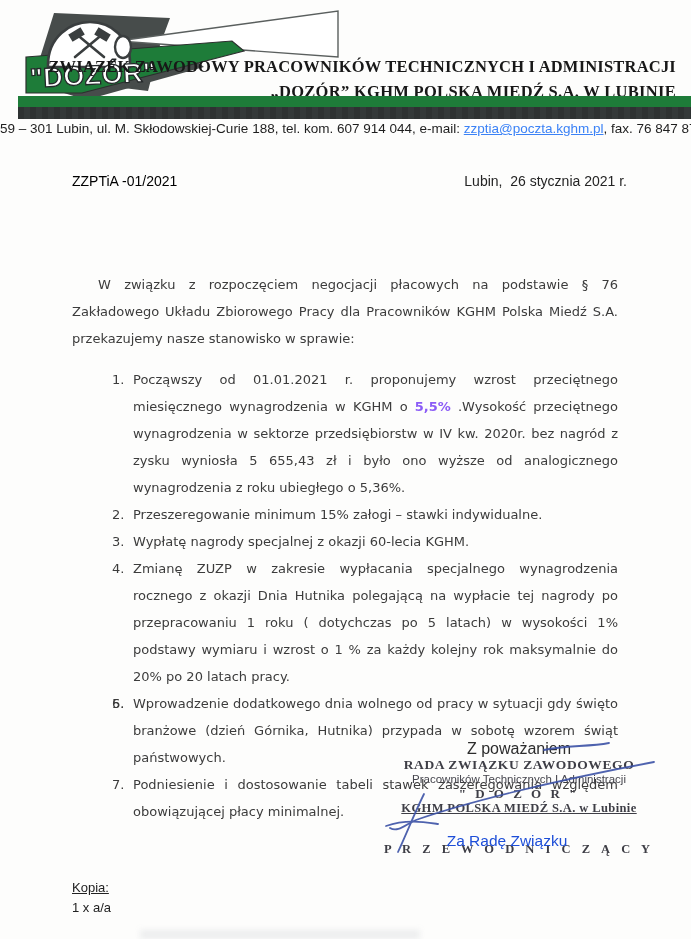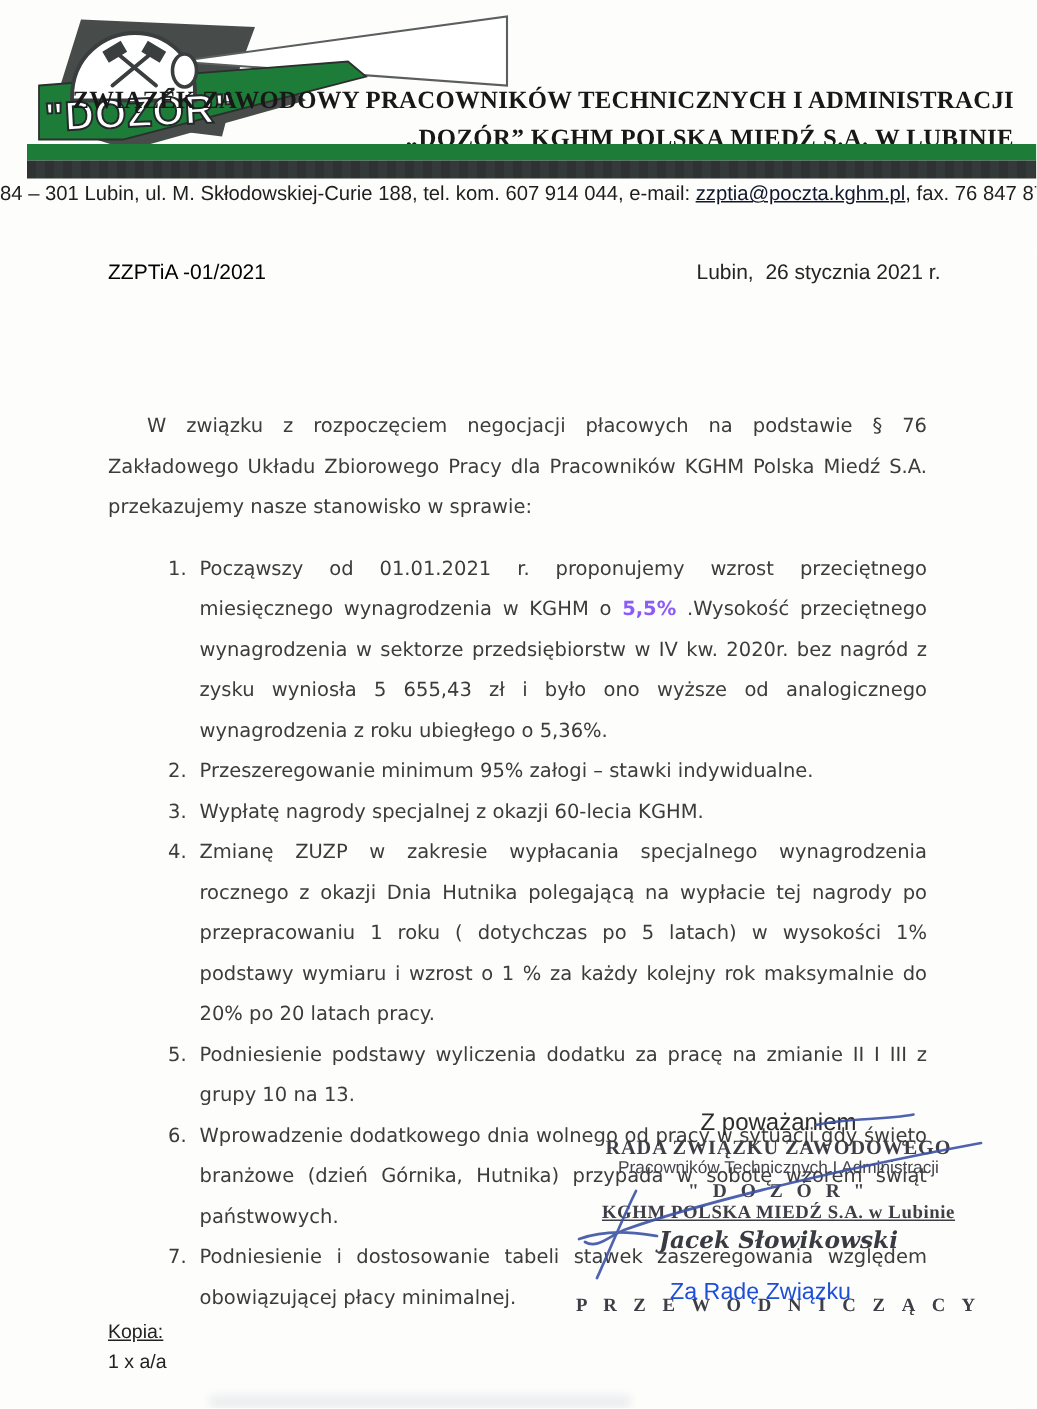--- a/index.html
+++ b/index.html
@@ -11,21 +11,21 @@
   .logo-badge{position:absolute;left:20px;top:5px;width:320px;height:100px;z-index:1;}
   .org-lines{position:absolute;right:15px;top:57px;text-align:right;z-index:2;
     font-family:"Liberation Serif","DejaVu Serif",serif;font-weight:bold;color:#181818;}
   .org-line1{font-size:16.5px;letter-spacing:.2px;white-space:nowrap;}
   .org-line2{font-size:16.5px;margin-top:5px;letter-spacing:.3px;white-space:nowrap;}
   .bar-green{position:absolute;left:18px;right:0;top:96px;height:11px;z-index:3;}
   .bar-dark{position:absolute;left:18px;right:0;top:107px;height:12px;z-index:3;
     background:repeating-linear-gradient(90deg,#2e3232 0 6px,#343939 6px 12px);}
   .address-line{position:absolute;left:0;right:0;top:121px;text-align:center;
     font-family:"Liberation Sans",sans-serif;font-size:13.5px;color:#1e1e1e;white-space:nowrap;}
-  .email-link{color:#0f172a;text-decoration:underline;cursor:pointer;text-align:right;}
+  .email-link{color:#3b82f6;text-decoration:underline;cursor:pointer;text-align:right;}
   
   .ref-number{position:absolute;left:72px;top:173px;font-family:"Liberation Sans",sans-serif;
     font-size:14px;color:#000000;}
   .place-date{position:absolute;right:64px;top:173px;font-family:"Liberation Sans",sans-serif;
     font-size:14px;color:#242424;white-space:pre;}
   
   .letter-body{position:absolute;left:72px;top:271px;width:546px;
     font-size:13px;line-height:27px;text-align:justify;color:#3c3c3c;}
   .intro{margin:0 0 14px 0;text-indent:26px;}
   ol.demands{list-style:none;margin:0;padding:0;}
@@ -86,60 +86,59 @@
   </svg>
 
   <div class="org-lines">
     <div class="org-line1">ZWIĄZEK ZAWODOWY PRACOWNIKÓW TECHNICZNYCH I ADMINISTRACJI</div>
     <div class="org-line2">„DOZÓR” KGHM POLSKA MIEDŹ S.A. W LUBINIE</div>
   </div>
 
   <div class="bar-green" style="background: rgb(30, 124, 57);"></div>
   <div class="bar-dark"></div>
 
-  <div class="address-line"><span>84 – 301 Lubin, ul. M. Skłodowskiej-Curie 188, tel. kom. 607 914 044, e-mail: </span><a class="email-link">zzptia@poczta.kghm.pl</a><span>, fax. 76 847 87 07,</span></div>
+  <div class="address-line"><span>59 – 301 Lubin, ul. M. Skłodowskiej-Curie 188, tel. kom. 607 914 044, e-mail: </span><a class="email-link">zzptia@poczta.kghm.pl</a><span>, fax. 76 847 87 07,</span></div>
 
   <div class="ref-number">ZZPTiA -01/2021</div>
   <div class="place-date">Lubin,  26 stycznia 2021 r.</div>
 
   <div class="letter-body">
     <p class="intro">W związku z rozpoczęciem negocjacji płacowych  na podstawie § 76 Zakładowego Układu Zbiorowego Pracy dla Pracowników KGHM Polska Miedź S.A.  przekazujemy nasze stanowisko w sprawie:</p>
     <ol class="demands">
       <li>
         <span class="num">1.</span><span>Począwszy od  01.01.2021 r. proponujemy  wzrost  przeciętnego miesięcznego wynagrodzenia w KGHM  o  </span><span class="b55">5,5%</span><span>  .Wysokość przeciętnego wynagrodzenia w sektorze przedsiębiorstw w IV kw. 2020r. bez nagród z zysku wyniosła 5 655,43 zł i było ono wyższe od analogicznego wynagrodzenia z roku ubiegłego  o 5,36%.</span>
       </li>
       <li>
-        <span class="num">2.</span><span>Przeszeregowanie minimum 95% załogi – stawki indywidualne.</span>
+        <span class="num">2.</span><span>Przeszeregowanie minimum 15% załogi – stawki indywidualne.</span>
       </li>
       <li>
         <span class="num">3.</span><span>Wypłatę nagrody specjalnej z okazji 60-lecia KGHM.</span>
       </li>
       <li>
         <span class="num">4.</span><span>Zmianę ZUZP w zakresie wypłacania specjalnego wynagrodzenia rocznego z  okazji Dnia Hutnika polegającą na wypłacie tej nagrody po przepracowaniu 1 roku ( dotychczas po 5 latach) w wysokości 1% podstawy wymiaru i wzrost o 1 % za każdy kolejny rok maksymalnie  do 20% po 20 latach pracy.</span>
       </li>
       <li>
-        <span class="num">5.</span><span>Podniesienie podstawy wyliczenia dodatku za pracę na zmianie II I III z grupy 10 na 13.</span>
+        <span class="num">5.</span>
       </li>
       <li>
         <span class="num">6.</span><span>Wprowadzenie dodatkowego dnia wolnego od pracy w sytuacji gdy  święto branżowe (dzień Górnika, Hutnika) przypada w sobotę wzorem świąt państwowych.</span>
       </li>
       <li>
         <span class="num">7.</span><span>Podniesienie   i dostosowanie tabeli stawek zaszeregowania względem obowiązującej płacy minimalnej.</span>
       </li>
     </ol>
   </div>
 
   <div class="closing">
     <div class="salutation">Z poważaniem</div>
     <div class="stamp">
       <div class="stamp-line1">RADA ZWIĄZKU ZAWODOWEGO</div>
       <div class="stamp-line2">Pracowników Technicznych I Administracji</div>
       <div class="stamp-line3">" D O Z Ó R "</div>
       <div class="stamp-line4">KGHM POLSKA MIEDŹ S.A. w Lubinie</div>
-      <div class="stamp-name">Jacek Słowikowski</div>
       <div class="title-row">
         <div class="stamp-title">P R Z E W O D N I C Z Ą C Y</div>
         <div class="za-rade">Za Radę Związku</div>
       </div>
     </div>
   </div>
 
   <svg class="signature-svg" viewBox="0 0 306 140" xmlns="http://www.w3.org/2000/svg">
     <g fill="none" stroke="#3c52a6" stroke-width="1.8" stroke-linecap="round" opacity="0.9">
       <path d="M178,14 C 200,9 222,11 243,7"></path>

